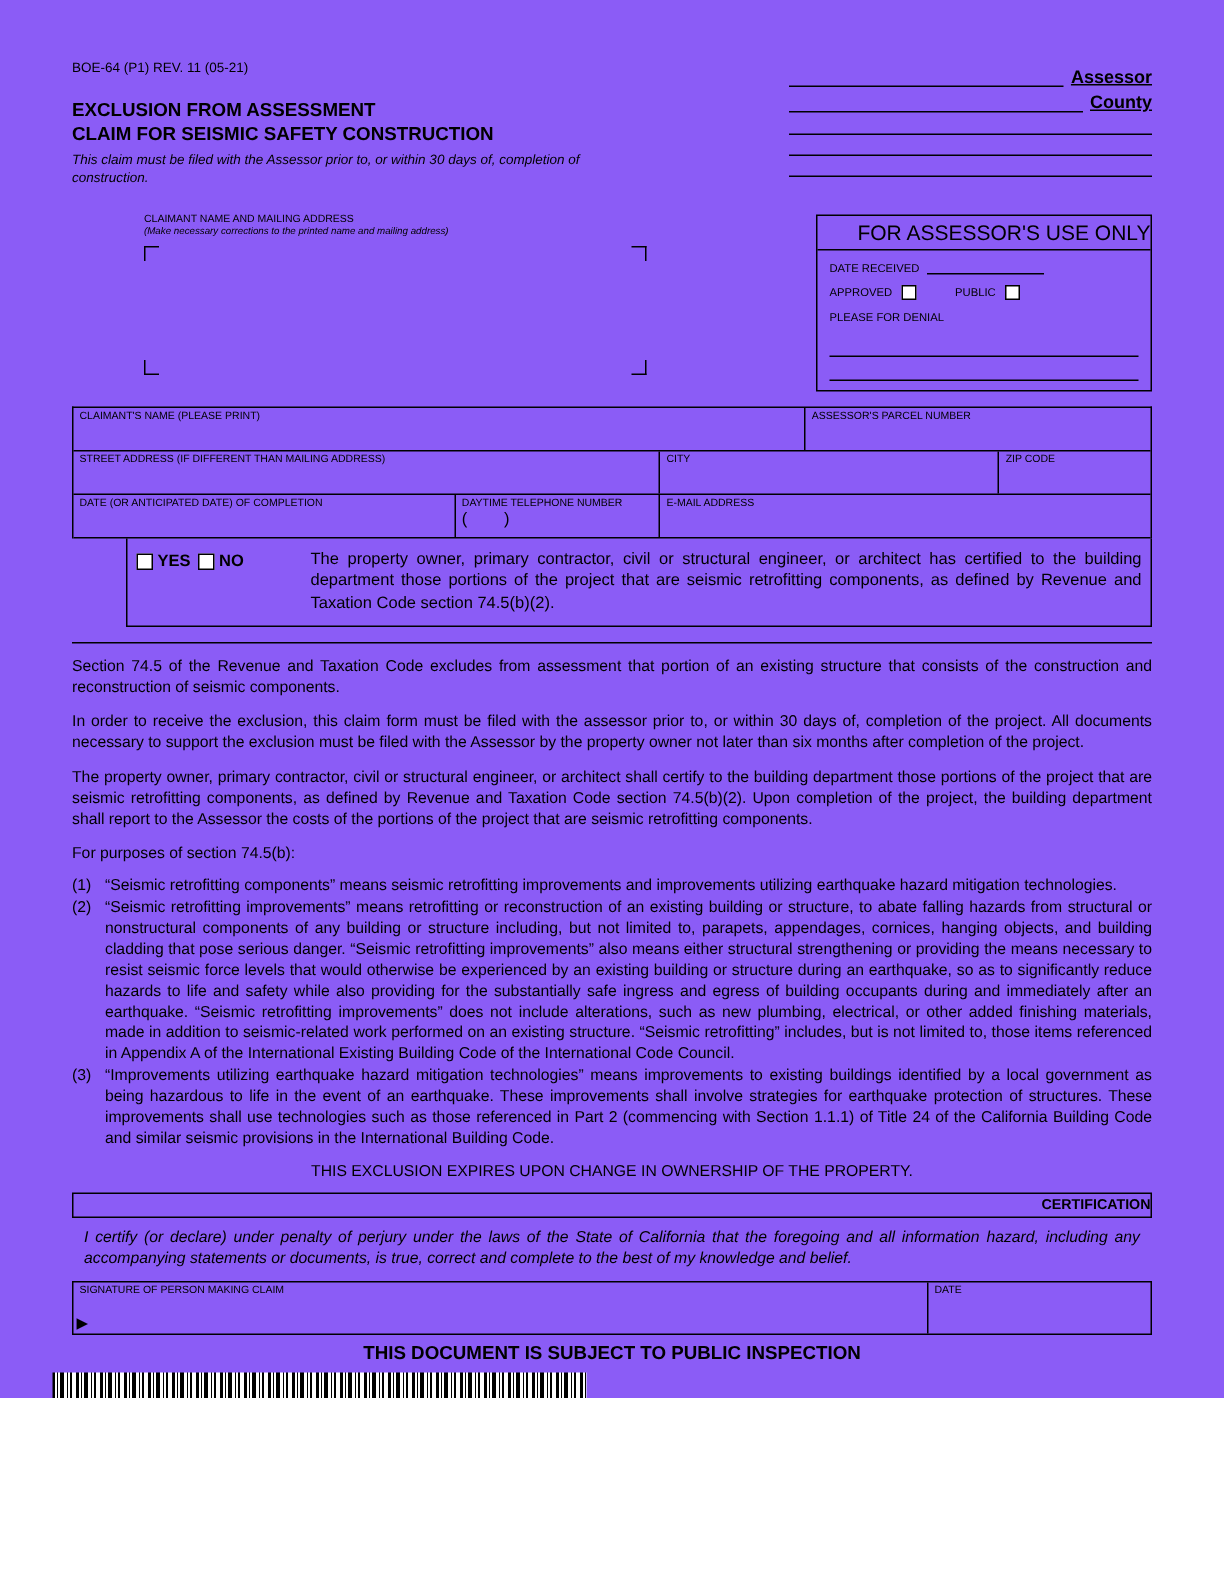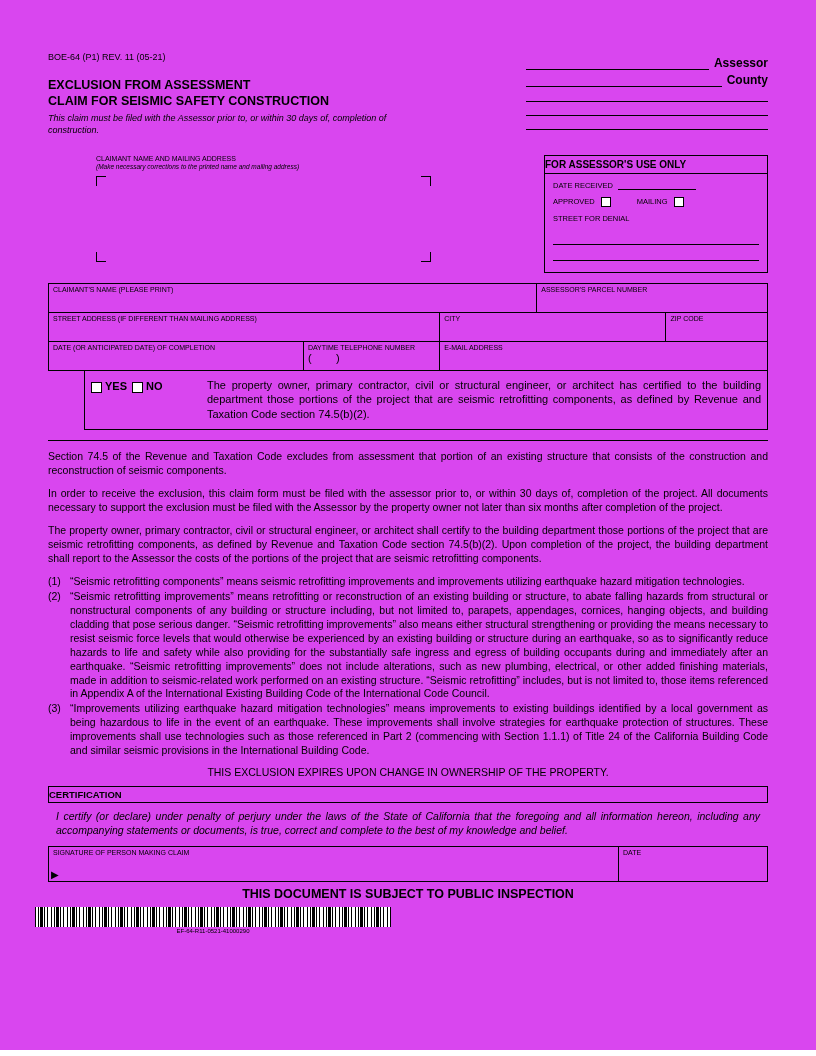--- a/index.html
+++ b/index.html
@@ -1,45 +1,45 @@
 <!DOCTYPE html>
 <html><head>
 <meta charset="utf-8">
 <style>
   * { margin:0; padding:0; box-sizing:border-box; }
   html,body { background:#fff; }
   body { font-family:"Liberation Sans", sans-serif; color:#000; }
-  .page { width:816px; height:1050px; background:#d946ef; padding:52px 48px 0; overflow:hidden; position:relative; }
+  .page { width:816px; height:932px; background:#8b5cf6; padding:40px 48px 0; overflow:hidden; position:relative; }
 
   
   .top-row { display:flex; justify-content:space-between; }
   .top-left { width:430px; }
   .form-number { font-size:9px; }
   .doc-title { font-size:12.5px; font-weight:bold; margin-top:16px; line-height:1.25; }
   .doc-subtitle { font-size:9px; font-style:italic; margin-top:4px; width:370px; line-height:1.3; }
   .top-right { width:242px; padding-top:4px; }
   .lbl-line { display:flex; align-items:flex-end; margin-bottom:3px; }
   .lbl-line .ul { flex:1; border-bottom:1.3px solid #000; height:13px; }
-  .lbl-line .lab { font-weight:bold; font-size:12px; margin-left:5px; }
+  .lbl-line .lab { font-weight:bold; font-size:12px; margin-left:5px;text-decoration:underline; }
   .plain-line { border-bottom:1px solid #000; height:12px; margin-bottom:2px; }
 
   
   .mid-row { display:flex; margin-top:18px; }
   .mailing { margin-left:48px; width:340px; }
   .mail-label { font-size:7px; }
   .mail-sublabel { font-size:6.5px; font-style:italic; margin-top:1px; }
   .addr-box { position:relative; width:335px; height:86px; margin-top:6px; }
   .addr-box .c { position:absolute; width:10px; height:10px; }
   .c.tl { top:0; left:0; border-top:1.3px solid #000; border-left:1.3px solid #000; }
   .c.tr { top:0; right:0; border-top:1.3px solid #000; border-right:1.3px solid #000; }
   .c.bl { bottom:0; left:0; border-bottom:1.3px solid #000; border-left:1.3px solid #000; }
   .c.br { bottom:0; right:0; border-bottom:1.3px solid #000; border-right:1.3px solid #000; }
 
   .assessor-box { width:224px; border:1px solid #000; margin-left:auto; height:118px; }
-  .assessor-box .hdr { border-bottom:1px solid #000; font-weight:bold; font-size:10px; text-align:left; padding:3px 0; }
+  .assessor-box .hdr { border-bottom:1px solid #000; font-weight:normal; font-size:14px; text-align:right; padding:3px 0; }
   .assessor-box .content { padding:7px 8px 0; font-size:7.5px; }
   .ab-row { display:flex; align-items:center; margin-bottom:7px;text-align:center; }
   .ab-ul { width:78px; border-bottom:1px solid #000; height:9px; margin-left:5px; }
   .cb { display:inline-block; width:10px; height:10px; border:1px solid #000; background:#fff; vertical-align:middle; }
   .ab-cb { margin-left:6px; }
   .ab-gap { width:26px; }
   .reason-line { border-bottom:1px solid #000; height:10px; margin:0 8px 6px; }
   .reason-space { height:12px; }
 
   
@@ -59,21 +59,21 @@
 
   
   .body-text { font-size:10.5px; line-height:1.33; margin-top:9px; }
   .body-text p { text-align:justify; margin-bottom:9px; }
   .list-item { display:flex; margin-bottom:1px; }
   .list-item .num { width:22px; flex:none; }
   .list-item .txt { flex:1; text-align:justify; }
   .expires { text-align:center; font-size:10.5px; margin:8px 0 6px; }
 
   
-  .cert-hdr { border:1px solid #000; text-align:left; font-weight:bold; font-size:9.5px; padding:2px 0; }
+  .cert-hdr { border:1px solid #000; text-align:right; font-weight:bold; font-size:9.5px; padding:2px 0; }
   .cert-text { font-style:italic; font-size:10.5px; line-height:1.35; padding:6px 8px 2px; text-align:justify; }
   .sig-table { display:flex; border:1px solid #000; margin-top:6px; height:36px; }
   .sig-cell { flex:1; border-right:1px solid #000; padding:2px 4px; font-size:7px; position:relative; }
   .date-cell { width:148px; padding:2px 4px; font-size:7px; }
   .sig-arrow { position:absolute; left:2px; bottom:1px; font-size:10px; }
 
   
   .footer-line { text-align:center; font-weight:bold; font-size:12.5px; margin-top:5px; }
   .barcode-wrap { margin-top:6px; margin-left:-13px; width:356px; }
   .barcode { height:20px;
@@ -130,25 +130,25 @@
       <div class="hdr">FOR ASSESSOR'S USE ONLY</div>
       <div class="content">
         <div class="ab-row">
           <span>DATE RECEIVED</span>
           <span class="ab-ul"></span>
         </div>
         <div class="ab-row">
           <span>APPROVED</span>
           <span class="cb ab-cb"></span>
           <span class="ab-gap"></span>
-          <span>MAILING</span>
+          <span>PUBLIC</span>
           <span class="cb ab-cb"></span>
         </div>
         <div class="ab-row" style="margin-bottom:0;">
-          <span>STREET FOR DENIAL</span>
+          <span>PLEASE FOR DENIAL</span>
         </div>
       </div>
       <div class="reason-space"></div>
       <div class="reason-line"></div>
       <div class="reason-line"></div>
     </div>
   </div>
 
   <div class="ftable">
     <div class="frow">
@@ -191,39 +191,40 @@
     </div>
     <div class="yn-text">The property owner, primary contractor, civil or structural engineer, or architect has certified to the building department those portions of the project that are seismic retrofitting components, as defined by Revenue and Taxation Code section 74.5(b)(2).</div>
   </div>
 
   <div class="rule"></div>
 
   <div class="body-text">
     <p>Section 74.5 of the Revenue and Taxation Code excludes from assessment that portion of an existing structure that consists of the construction and reconstruction of seismic components.</p>
     <p>In order to receive the exclusion, this claim form must be filed with the assessor prior to, or within 30 days of, completion of the project. All documents necessary to support the exclusion must be filed with the Assessor by the property owner not later than six months after completion of the project.</p>
     <p>The property owner, primary contractor, civil or structural engineer, or architect shall certify to the building department those portions of the project that are seismic retrofitting components, as defined by Revenue and Taxation Code section 74.5(b)(2). Upon completion of the project, the building department shall report to the Assessor the costs of the portions of the project that are seismic retrofitting components.</p>
+    <p style="margin-bottom:7px;">For purposes of section 74.5(b):</p>
 
     <div class="list-item">
       <span class="num">(1)</span>
       <span class="txt">“Seismic retrofitting components” means seismic retrofitting improvements and improvements utilizing earthquake hazard mitigation technologies.</span>
     </div>
     <div class="list-item">
       <span class="num">(2)</span>
       <span class="txt">“Seismic retrofitting improvements” means retrofitting or reconstruction of an existing building or structure, to abate falling hazards from structural or nonstructural components of any building or structure including, but not limited to, parapets, appendages, cornices, hanging objects, and building cladding that pose serious danger. “Seismic retrofitting improvements” also means either structural strengthening or providing the means necessary to resist seismic force levels that would otherwise be experienced by an existing building or structure during an earthquake, so as to significantly reduce hazards to life and safety while also providing for the substantially safe ingress and egress of building occupants during and immediately after an earthquake. “Seismic retrofitting improvements” does not include alterations, such as new plumbing, electrical, or other added finishing materials, made in addition to seismic-related work performed on an existing structure. “Seismic retrofitting” includes, but is not limited to, those items referenced in Appendix A of the International Existing Building Code of the International Code Council.</span>
     </div>
     <div class="list-item">
       <span class="num">(3)</span>
       <span class="txt">“Improvements utilizing earthquake hazard mitigation technologies” means improvements to existing buildings identified by a local government as being hazardous to life in the event of an earthquake. These improvements shall involve strategies for earthquake protection of structures. These improvements shall use technologies such as those referenced in Part 2 (commencing with Section 1.1.1) of Title 24 of the California Building Code and similar seismic provisions in the International Building Code.</span>
     </div>
 
     <div class="expires">THIS EXCLUSION EXPIRES UPON CHANGE IN OWNERSHIP OF THE PROPERTY.</div>
   </div>
 
   <div class="cert-hdr">CERTIFICATION</div>
-  <div class="cert-text">I certify (or declare) under penalty of perjury under the laws of the State of California that the foregoing and all information hereon, including any accompanying statements or documents, is true, correct and complete to the best of my knowledge and belief.</div>
+  <div class="cert-text">I certify (or declare) under penalty of perjury under the laws of the State of California that the foregoing and all information hazard, including any accompanying statements or documents, is true, correct and complete to the best of my knowledge and belief.</div>
 
   <div class="sig-table">
     <div class="sig-cell">
       <span>SIGNATURE OF PERSON MAKING CLAIM</span>
       <span class="sig-arrow">▶</span>
     </div>
     <div class="date-cell">
       <span>DATE</span>
     </div>
   </div>

